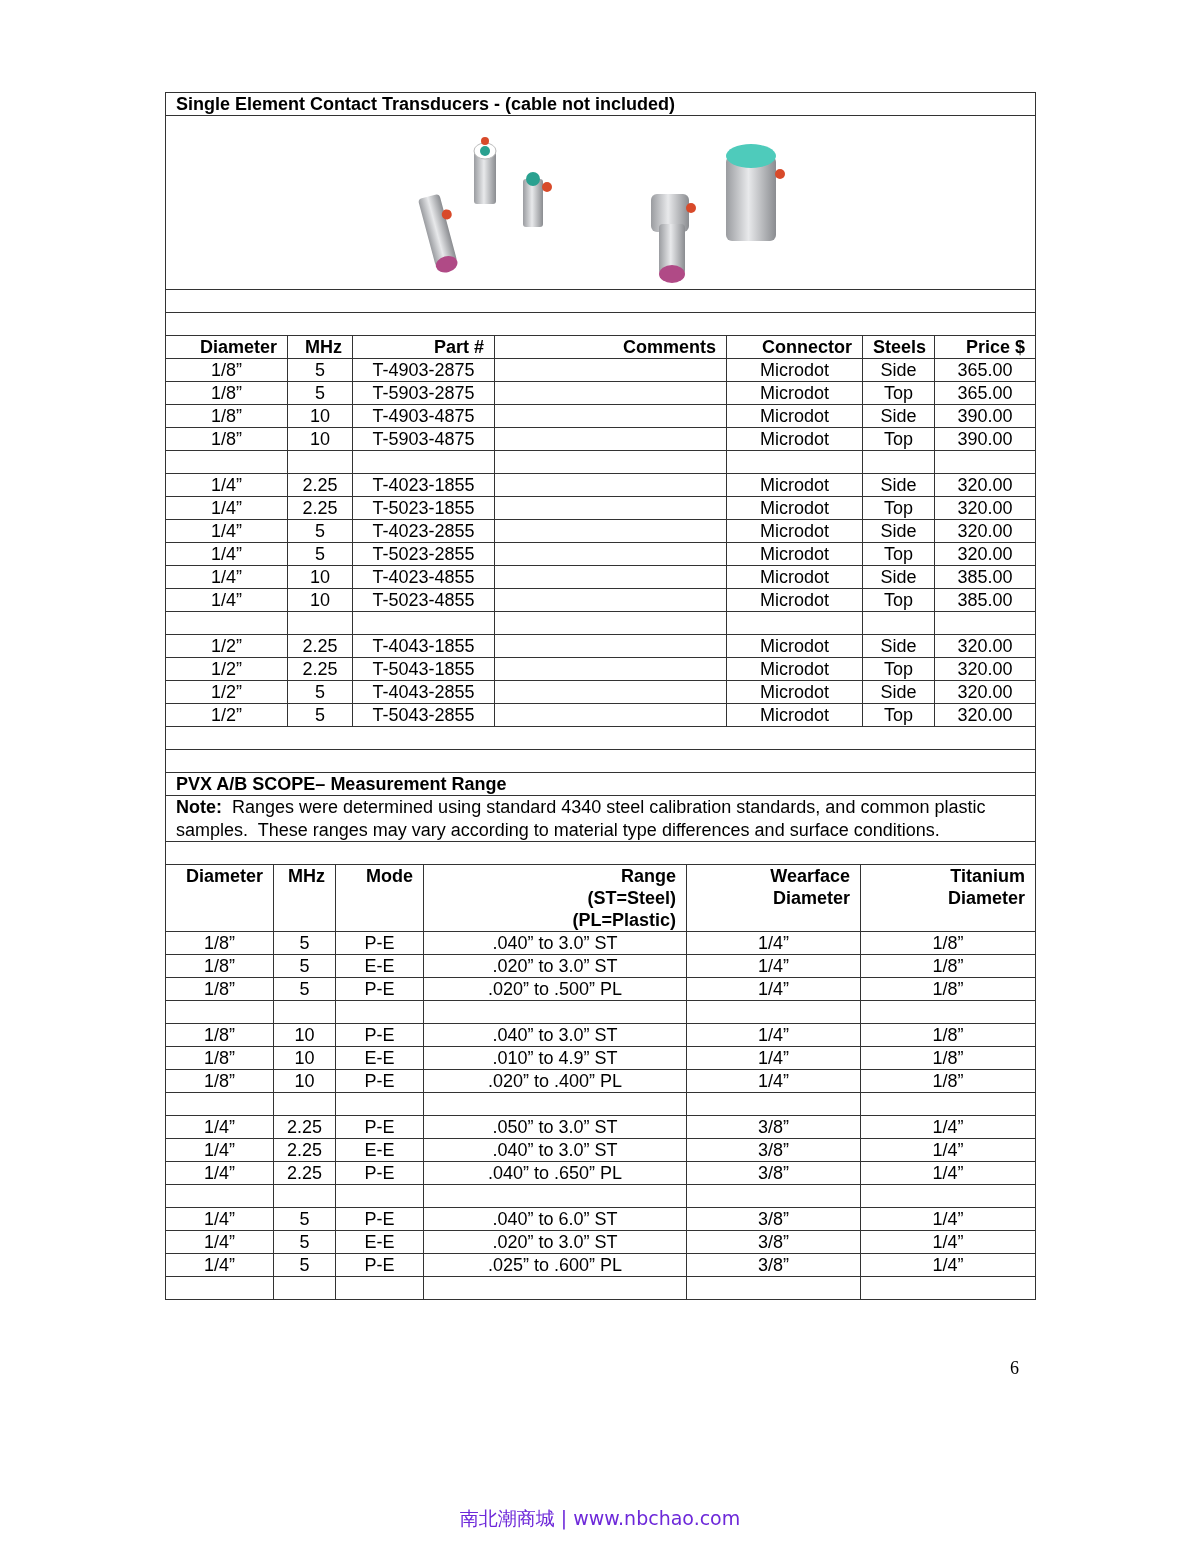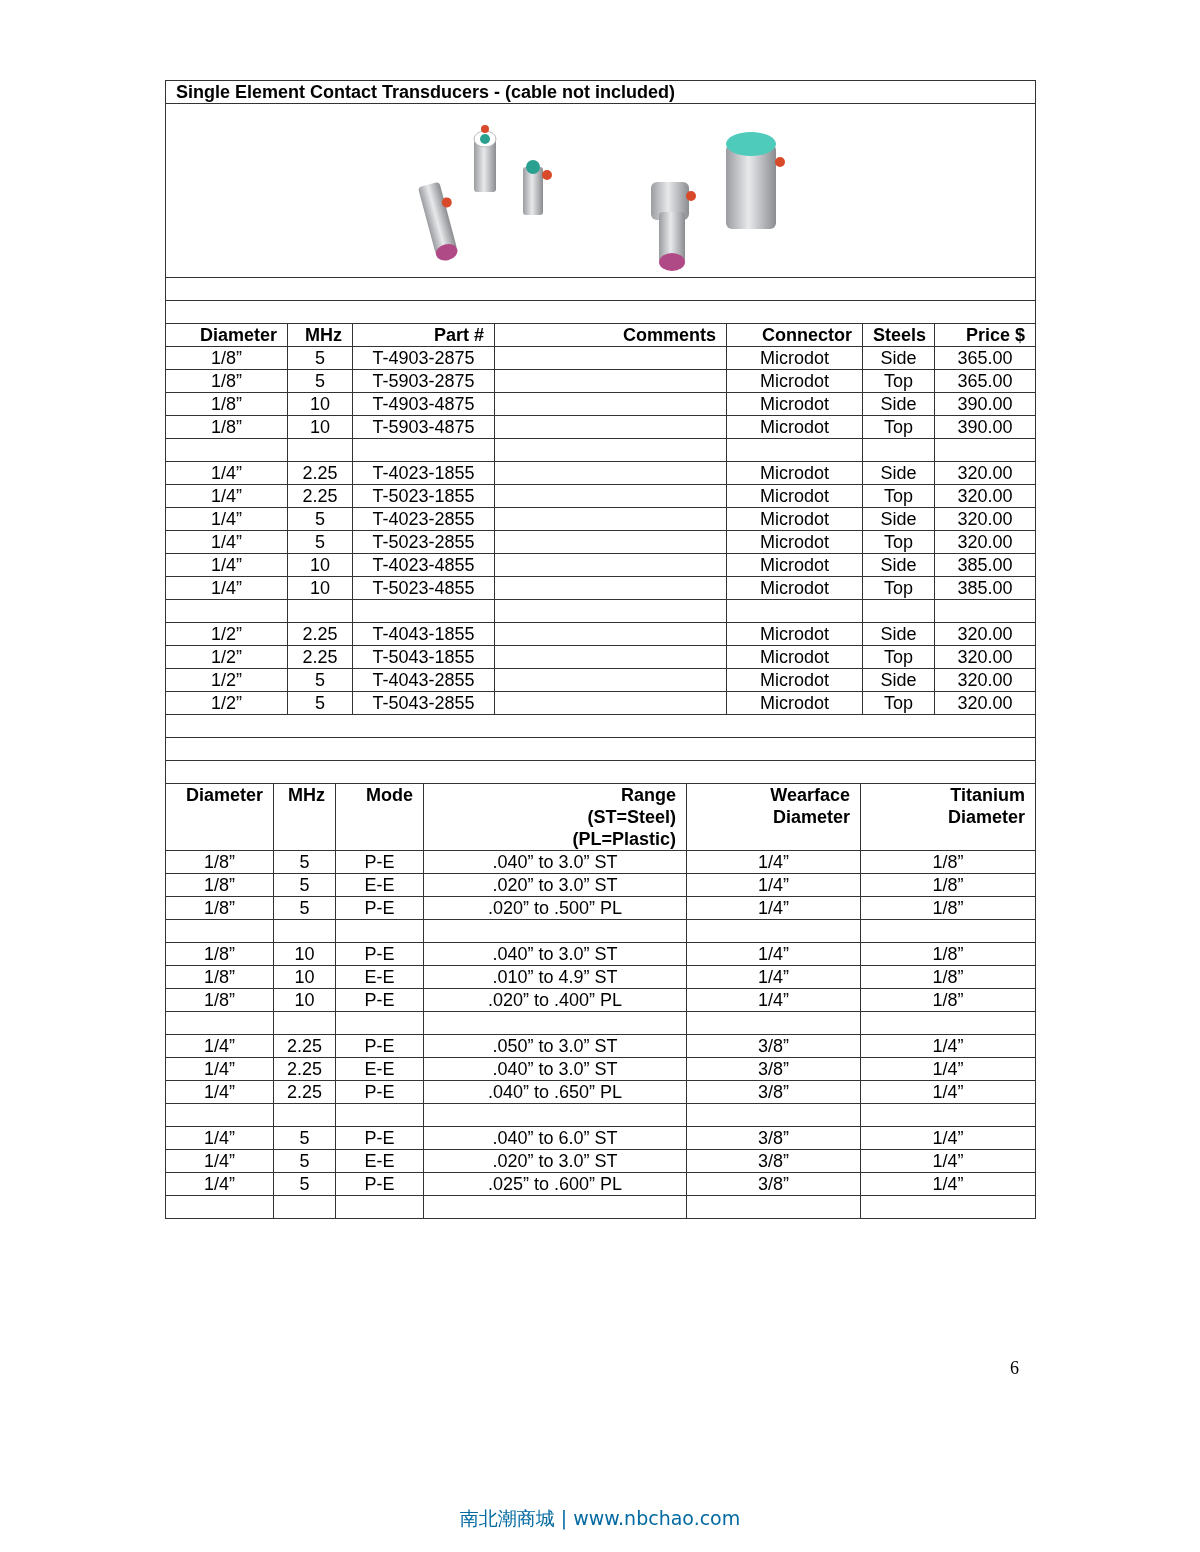--- a/index.html
+++ b/index.html
@@ -1,27 +1,27 @@
 <!DOCTYPE html>
 <html><head>
 <meta charset="utf-8">
 <style>
   html, body { margin: 0; padding: 0; background: #ffffff; }
   body { width: 1200px; height: 1552px; position: relative; font-family: "Liberation Sans", sans-serif; color: #000; }
-  .page { position: absolute; left: 165px; top: 80px; width: 870px; }
+  .page { position: absolute; left: 165px; top: 92px; width: 870px; }
   table { border-collapse: collapse; width: 870px; table-layout: fixed; }
   td { border: 1px solid #333; font-size: 18px; line-height: 22px; padding: 0 10px; height: 22px; vertical-align: top; }
   td.c { text-align: center; padding: 0 2px; }
   td.b { font-weight: bold; }
   .hdr td { font-weight: bold; text-align: right; }
   .spacer td { height: 22px; }
   .img-row td { height: 168px; padding: 0; position: relative; }
   .note-cell { line-height: 22.5px; }
   .pagenum { position: absolute; left: 1010px; top: 1358px; font-family: "Liberation Serif", serif; font-size: 18px; }
-  .footer { position: absolute; left: 0; width: 1200px; top: 1506px; text-align: center; font-family: "DejaVu Sans", sans-serif; font-size: 19px; color: #0369a1; }
+  .footer { position: absolute; left: 0; width: 1200px; top: 1506px; text-align: center; font-family: "DejaVu Sans", sans-serif; font-size: 19px; color: #6d28d9; }
 </style>
 </head>
 <body>
 
 <div class="page">
   <table>
     <colgroup>
       <col style="width:122px">
         <col style="width:65px">
         <col style="width:142px">
@@ -250,20 +250,26 @@
         <col style="width:62px">
         <col style="width:88px">
         <col style="width:263px">
         <col style="width:174px">
         <col style="width:175px">
     </colgroup>
     <tbody id="t2body">
       <tr class="spacer">
           <td colspan="6" style="border-top:none"></td>
         </tr>
+      <tr>
+          <td colspan="6" class="b">PVX A/B SCOPE– Measurement Range</td>
+        </tr>
+      <tr>
+          <td colspan="6" class="note-cell"><b>Note:</b><span style="white-space:pre-wrap">  Ranges were determined using standard 4340 steel calibration standards, and common plastic samples.  These ranges may vary according to material type differences and surface conditions.</span></td>
+        </tr>
       <tr class="spacer">
           <td colspan="6"></td>
         </tr>
       <tr class="hdr">
         <td style="white-space:pre-line">Diameter</td>
         <td style="white-space:pre-line">MHz</td>
         <td style="white-space:pre-line">Mode</td>
         <td style="white-space:pre-line">Range
 (ST=Steel)
 (PL=Plastic)</td>

